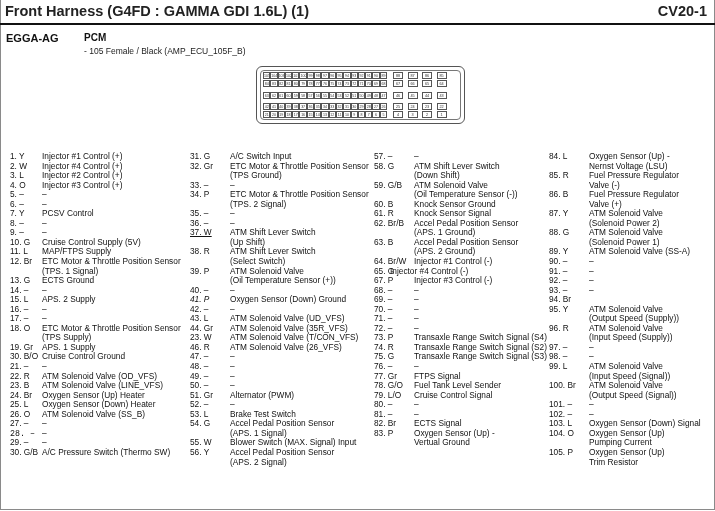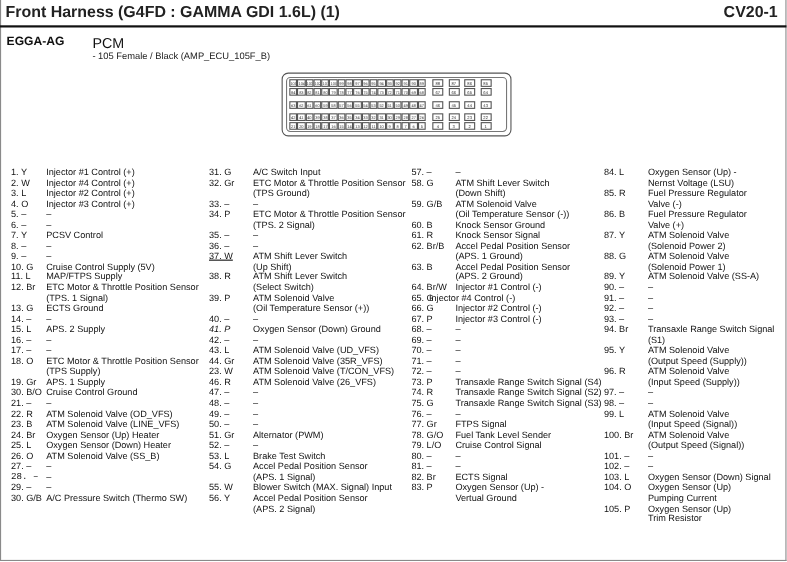--- a/index.html
+++ b/index.html
@@ -5,21 +5,21 @@
   html, body { margin:0; padding:0; background:#fff; }
   body { width:715px; height:511px; position:relative; overflow:hidden;
          font-family:"Liberation Sans", sans-serif; color:#111; }
   .frame { position:absolute; left:0; top:0; width:713px; height:509px;
            border:1px solid #8a8a8a; border-top:none; }
   .header { position:absolute; left:0; top:0; width:715px; height:22px; }
   .title { position:absolute; left:5px; top:3px; font-size:14.5px; font-weight:bold; color:#222; }
   .code { position:absolute; right:8px; top:3px; font-size:14.5px; font-weight:bold; color:#222; }
   .rule { position:absolute; left:0; top:23px; width:715px; height:2px; background:#111; }
   .sys { position:absolute; left:6px; top:32px; font-size:11px; font-weight:bold; }
-  .comp { position:absolute; left:84px; top:32px; font-size:13px; font-weight:normal; }
+  .comp { position:absolute; left:84px; top:32px; font-size:10px; font-weight:bold; }
   .compdesc { position:absolute; left:84px; top:46px; font-size:8.5px; color:#222; }
 
   .conn { position:absolute; left:256px; top:66px; width:207px; height:56px;
           border:1.5px solid #555; border-radius:6px; }
   .conn-inner { position:absolute; left:3px; top:3px; right:3px; bottom:3px;
                 border:1px solid #777; border-radius:4px; }
   .pinrow { position:absolute; display:flex; }
   .pin { width:7.3px; height:7px; border:0.6px solid #555; box-sizing:border-box;
          font-size:3.6px; line-height:6.4px; text-align:center; color:#333; overflow:hidden; }
   .pinr { width:10px; height:7px; border:0.6px solid #555; box-sizing:border-box;
@@ -445,24 +445,20 @@
       </div>
       <div class="entry">
         <span class="num" style="width: 40px;">64. Br/W</span>
         <span class="desc">Injector #1 Control (-)</span>
       </div>
       <div class="entry">
         <span class="num" style="width: 16px;">65. G</span>
         <span class="desc">Injector #4 Control (-)</span>
       </div>
       <div class="entry">
-        <span class="num" style="width: 40px;">66. G</span>
-        <span class="desc">Injector #2 Control (-)</span>
-      </div>
-      <div class="entry">
         <span class="num" style="width: 40px;">67. P</span>
         <span class="desc">Injector #3 Control (-)</span>
       </div>
       <div class="entry">
         <span class="num" style="width: 40px;">68. –</span>
         <span class="desc">–</span>
       </div>
       <div class="entry">
         <span class="num" style="width: 40px;">69. –</span>
         <span class="desc">–</span>
@@ -566,21 +562,20 @@
       <div class="entry">
         <span class="num" style="width: 40px;">92. –</span>
         <span class="desc">–</span>
       </div>
       <div class="entry">
         <span class="num" style="width: 40px;">93. –</span>
         <span class="desc">–</span>
       </div>
       <div class="entry">
         <span class="num" style="width: 40px;">94. Br</span>
-        <span class="desc">Transaxle Range Switch Signal (S1)</span>
       </div>
       <div class="entry">
         <span class="num" style="width: 40px;">95. Y</span>
         <span class="desc">ATM Solenoid Valve
 (Output Speed (Supply))</span>
       </div>
       <div class="entry">
         <span class="num" style="width: 40px;">96. R</span>
         <span class="desc">ATM Solenoid Valve
 (Input Speed (Supply))</span>

